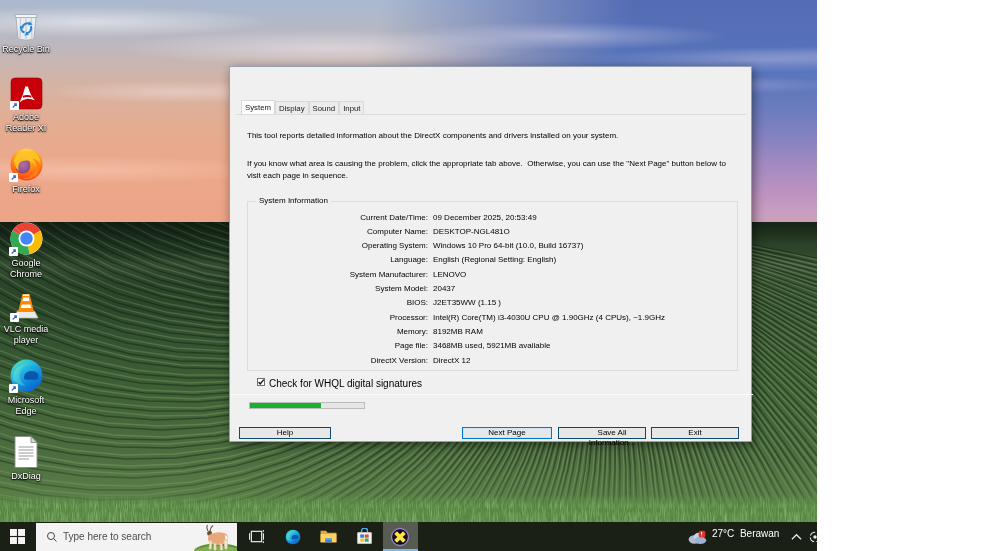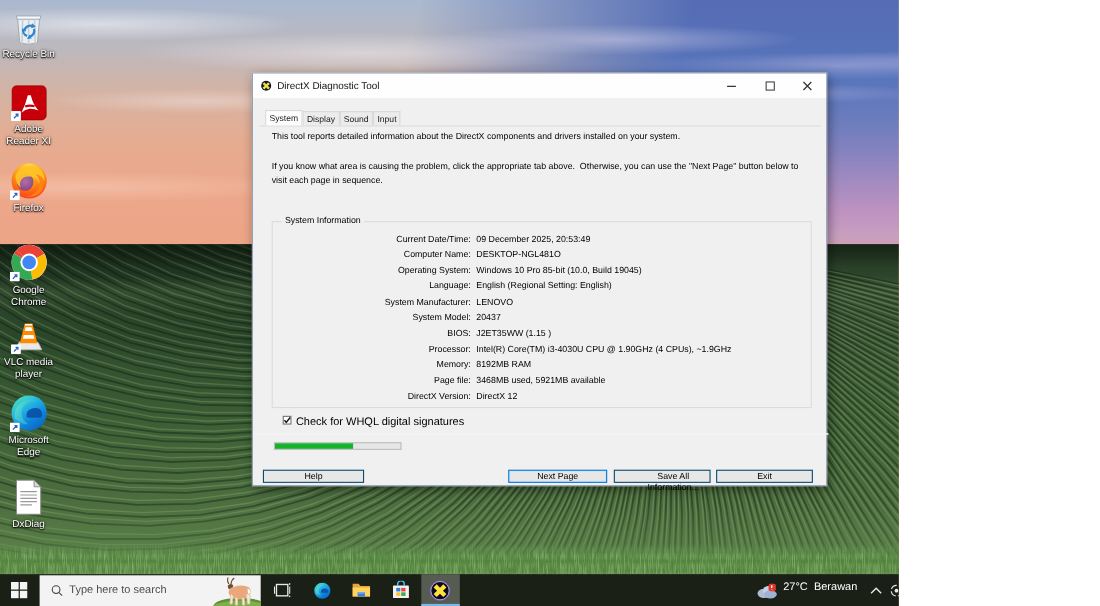--- a/index.html
+++ b/index.html
@@ -56,21 +56,21 @@
 
 #win { position:absolute; left:229px; top:66px; width:523px; height:376px; background:#f0f0f0;
   border:1px solid #94a0b4; box-shadow:2px 3px 10px rgba(0,0,0,0.45); font-size:8px; color:#000; }
 #titlebar { position:absolute; left:0; top:0; width:100%; height:22px; background:#fefefe; }
 #titlebar .ticon { position:absolute; left:7px; top:6px; width:10px; height:10px; }
 #titlebar .ttext { position:absolute; left:22px; top:6px; font-size:9px; color:#111; }
 #tabs { position:absolute; left:11px; top:33px; height:14px; }
 .tab { position:relative; float:left; height:13px; margin-top:1px; padding:0 3px; background:#ececec; border:1px solid #d9d9d9; border-bottom:none; font-size:7.8px; line-height:13px; color:#1a1a1a; }
 .tab.active { height:14px; margin-top:0; background:#fdfdfd; z-index:2; }
 #tabline { position:absolute; left:6px; top:46.5px; width:510px; height:1px; background:#dcdcdc; }
-.wtext { position:absolute; font-size:8px; color:#000; }
+.wtext { position:absolute; font-size:8px; color:#000;margin-top:12px; }
 #groupbox { position:absolute; left:17px; top:134px; width:491px; height:170px; border:1px solid #dcdcdc; }
 #grouplabel { position:absolute; left:26px; top:129px; background:#f0f0f0; padding:0 3px; font-size:8px; }
 .row { position:absolute; width:100%; font-size:8px; }
 .rl { position:absolute; right:323px; text-align:center; }
 .rv { position:absolute; left:203px; }
 #check { position:absolute; left:27px; top:311px; width:8px; height:8px; background:#fff; border:1px solid #707070; }
 #checklabel { position:absolute; left:39px; top:311px; font-size:10px; }
 #etch { position:absolute; left:0px; top:327px; width:523px; height:1px; background:#e2e2e2; border-bottom:1px solid #fbfbfb; }
 #pbar { position:absolute; left:19px; top:335px; width:116px; height:7px; border:1px solid #bcbcbc; background:#e6e6e6; }
 #pfill { position:absolute; left:0; top:0; width:71px; height:100%; background:#16b22b; }
@@ -558,32 +558,20 @@
       <svg width="20" height="20" viewBox="0 0 24 24">
           <circle cx="12" cy="12" r="9.2" fill="none" stroke="#fff" stroke-width="1.8"></circle>
           <circle cx="15" cy="9" r="1.6" fill="none" stroke="#fff" stroke-width="1.3"></circle>
           <path d="M5.5 17 L11 10.5 L16.5 17" fill="none" stroke="#fff" stroke-width="1.8" stroke-linejoin="round"></path>
         </svg>
     </div>
     Learn about<br>this picture
   </div>
 
   <div id="win">
-    <div id="titlebar">
-      <svg class="ticon" viewBox="0 0 24 24">
-          <circle cx="12" cy="12" r="11" fill="#17122b"></circle>
-          <path d="M12 8.5 L16 4 L20 8 L15.5 12 L20 16 L16 20 L12 15.5 L8 20 L4 16 L8.5 12 L4 8 L8 4 Z" fill="#e8e43a"></path>
-        </svg>
-      <div class="ttext">DirectX Diagnostic Tool</div>
-      <svg style="position:absolute; right:0; top:0;" width="110" height="22" viewBox="0 0 110 22">
-        <path d="M20 11.5 L28 11.5" stroke="#333" stroke-width="1.1"></path>
-        <rect x="55.5" y="7.5" width="7.4" height="7.4" fill="none" stroke="#444" stroke-width="1"></rect>
-        <path d="M89.4 7.6 L96.6 14.8 M96.6 7.6 L89.4 14.8" stroke="#333" stroke-width="1.15"></path>
-      </svg>
-    </div>
     <div id="tabs">
       <div class="tab active">System</div>
       <div class="tab">Display</div>
       <div class="tab">Sound</div>
       <div class="tab">Input</div>
     </div>
     <div id="tabline"></div>
     <div class="wtext" style="left:17px; top:51.5px; width:400px;">This tool reports detailed information about the DirectX components and drivers installed on your system.</div>
     <div class="wtext" style="left:17px; top:79px; width:490px; line-height:12px;">If you know what area is causing the problem, click the appropriate tab above.&nbsp; Otherwise, you can use the "Next Page" button below to visit each page in sequence.</div>
     <div id="groupbox"></div>
@@ -592,21 +580,21 @@
         <div class="row" style="top:145.5px;">
           <span class="rl">Current Date/Time:</span>
           <span class="rv">09 December 2025, 20:53:49</span>
         </div>
         <div class="row" style="top:159.8px;">
           <span class="rl">Computer Name:</span>
           <span class="rv">DESKTOP-NGL481O</span>
         </div>
         <div class="row" style="top:174.1px;">
           <span class="rl">Operating System:</span>
-          <span class="rv">Windows 10 Pro 85-bit (10.0, Build 19045)</span>
+          <span class="rv">Windows 10 Pro 64-bit (10.0, Build 16737)</span>
         </div>
         <div class="row" style="top:188.4px;">
           <span class="rl">Language:</span>
           <span class="rv">English (Regional Setting: English)</span>
         </div>
         <div class="row" style="top:202.7px;">
           <span class="rl">System Manufacturer:</span>
           <span class="rv">LENOVO</span>
         </div>
         <div class="row" style="top:217.0px;">

